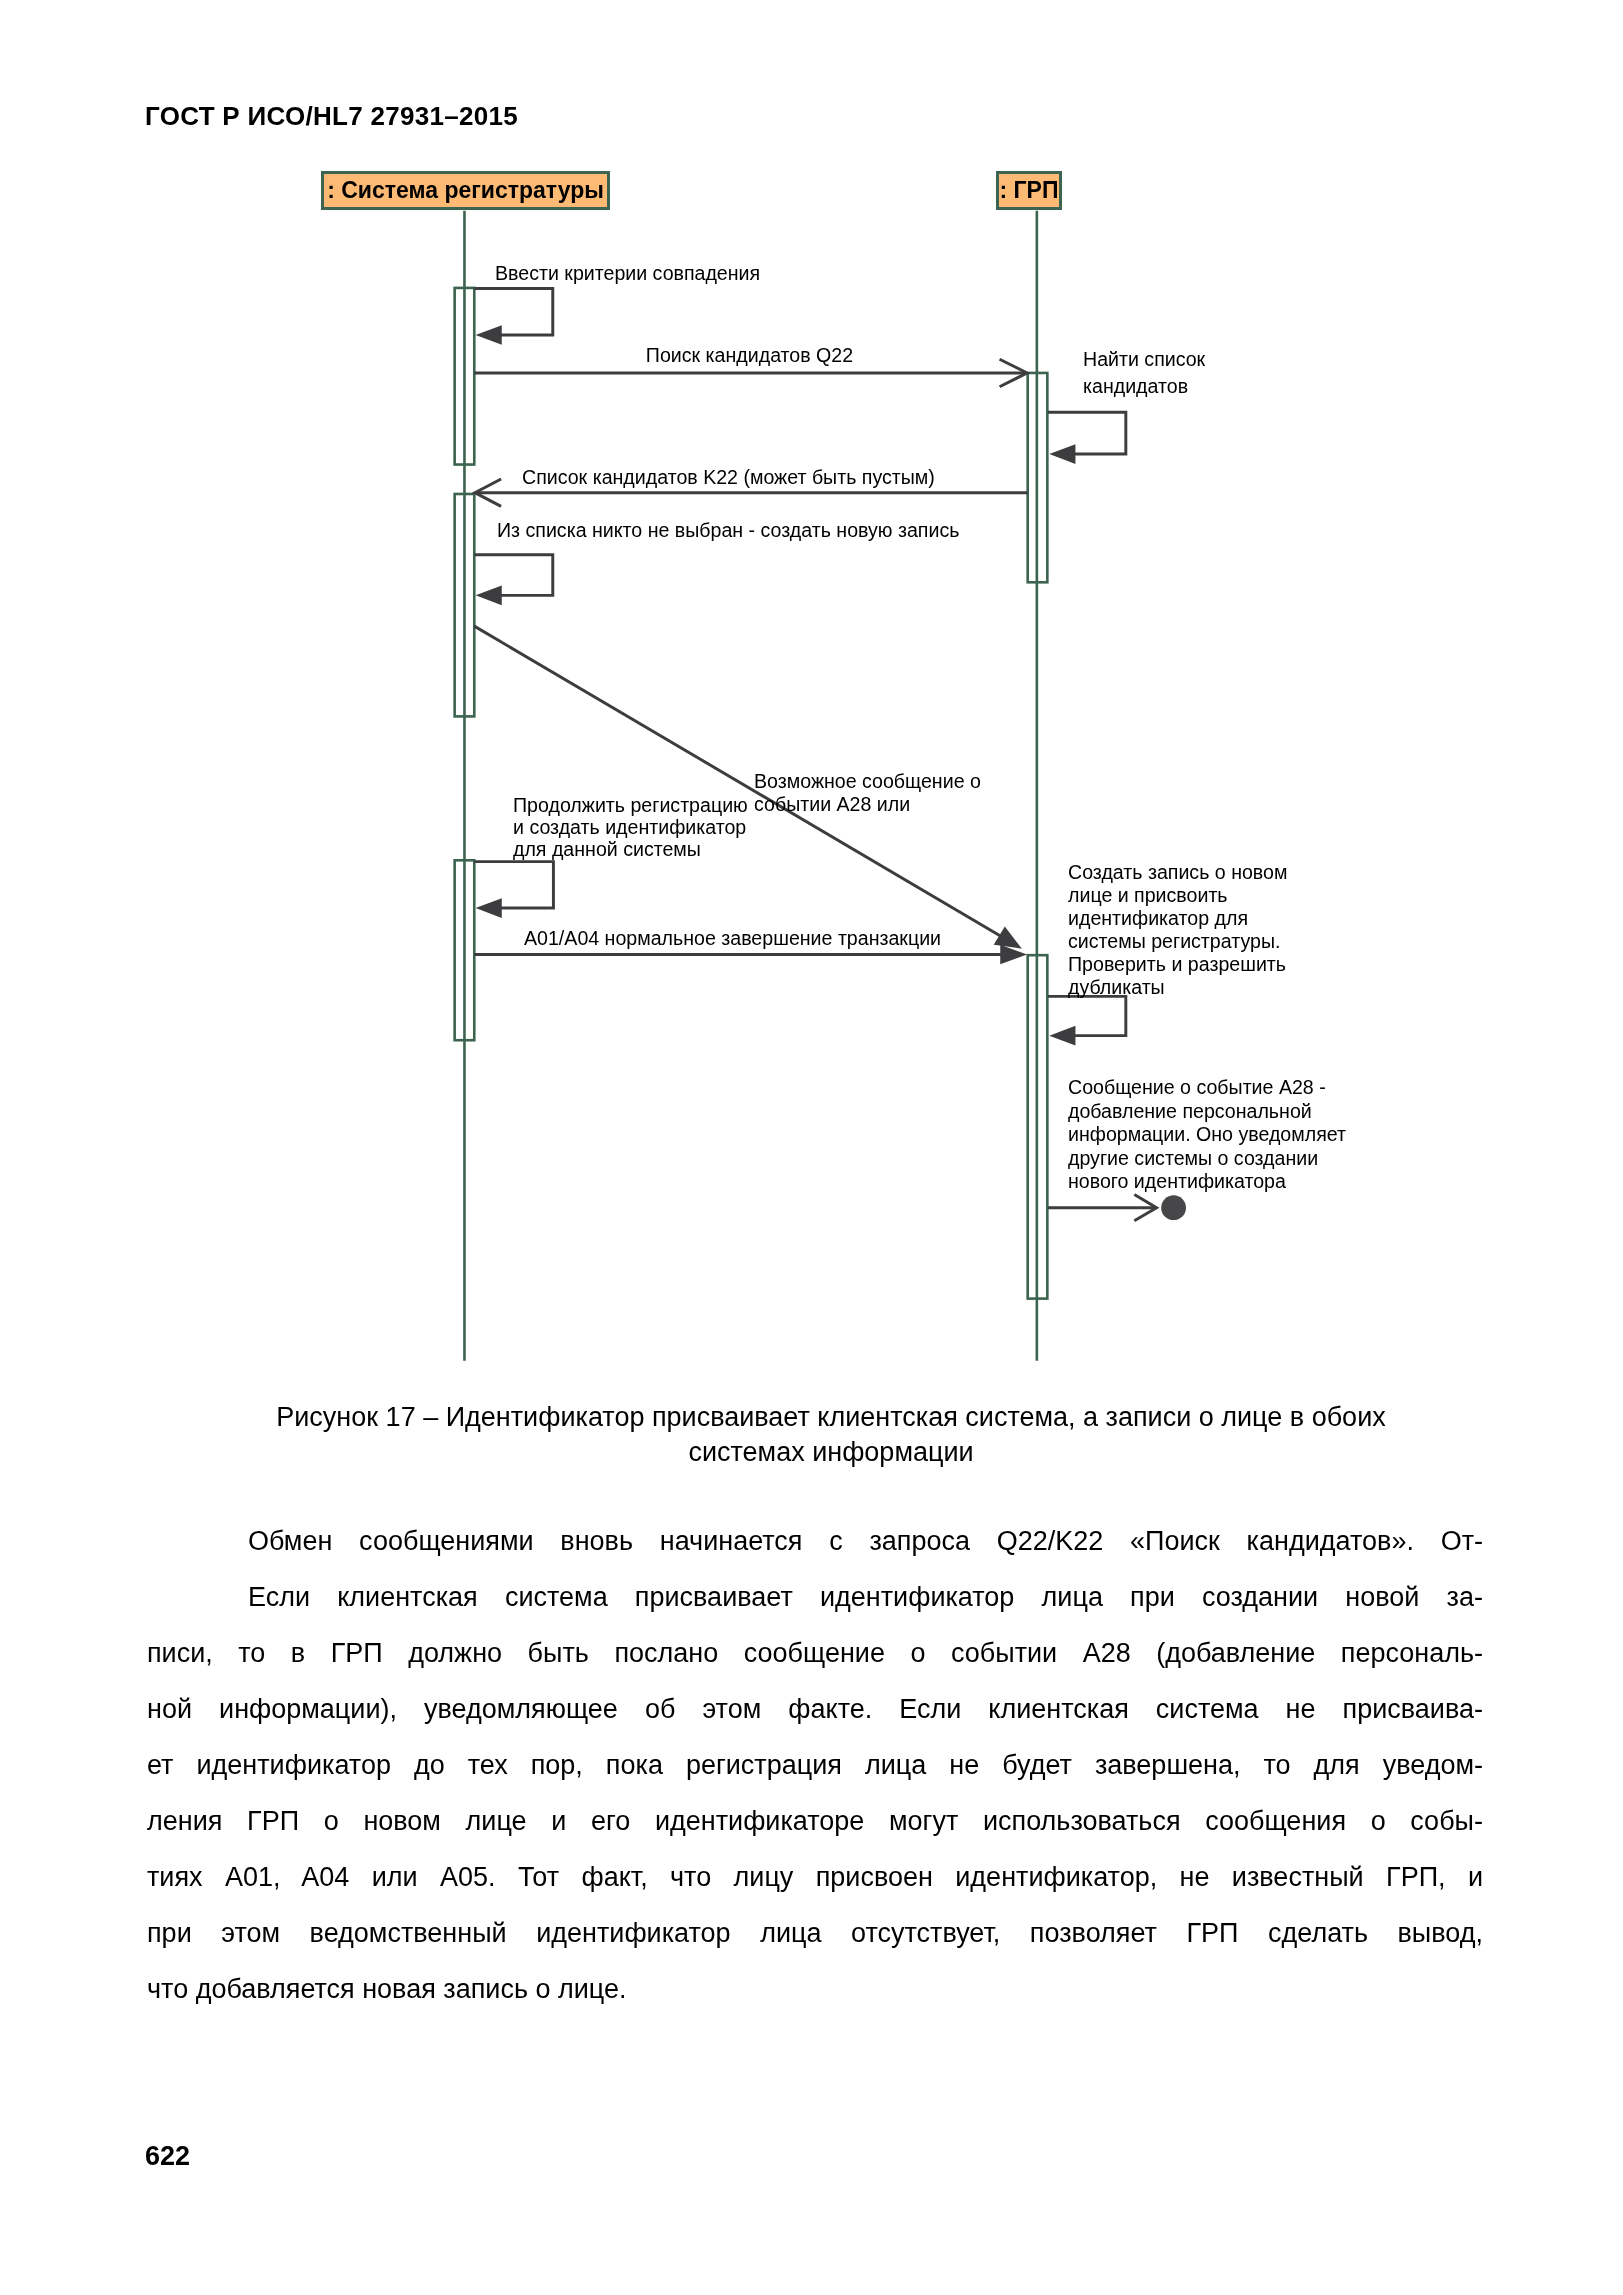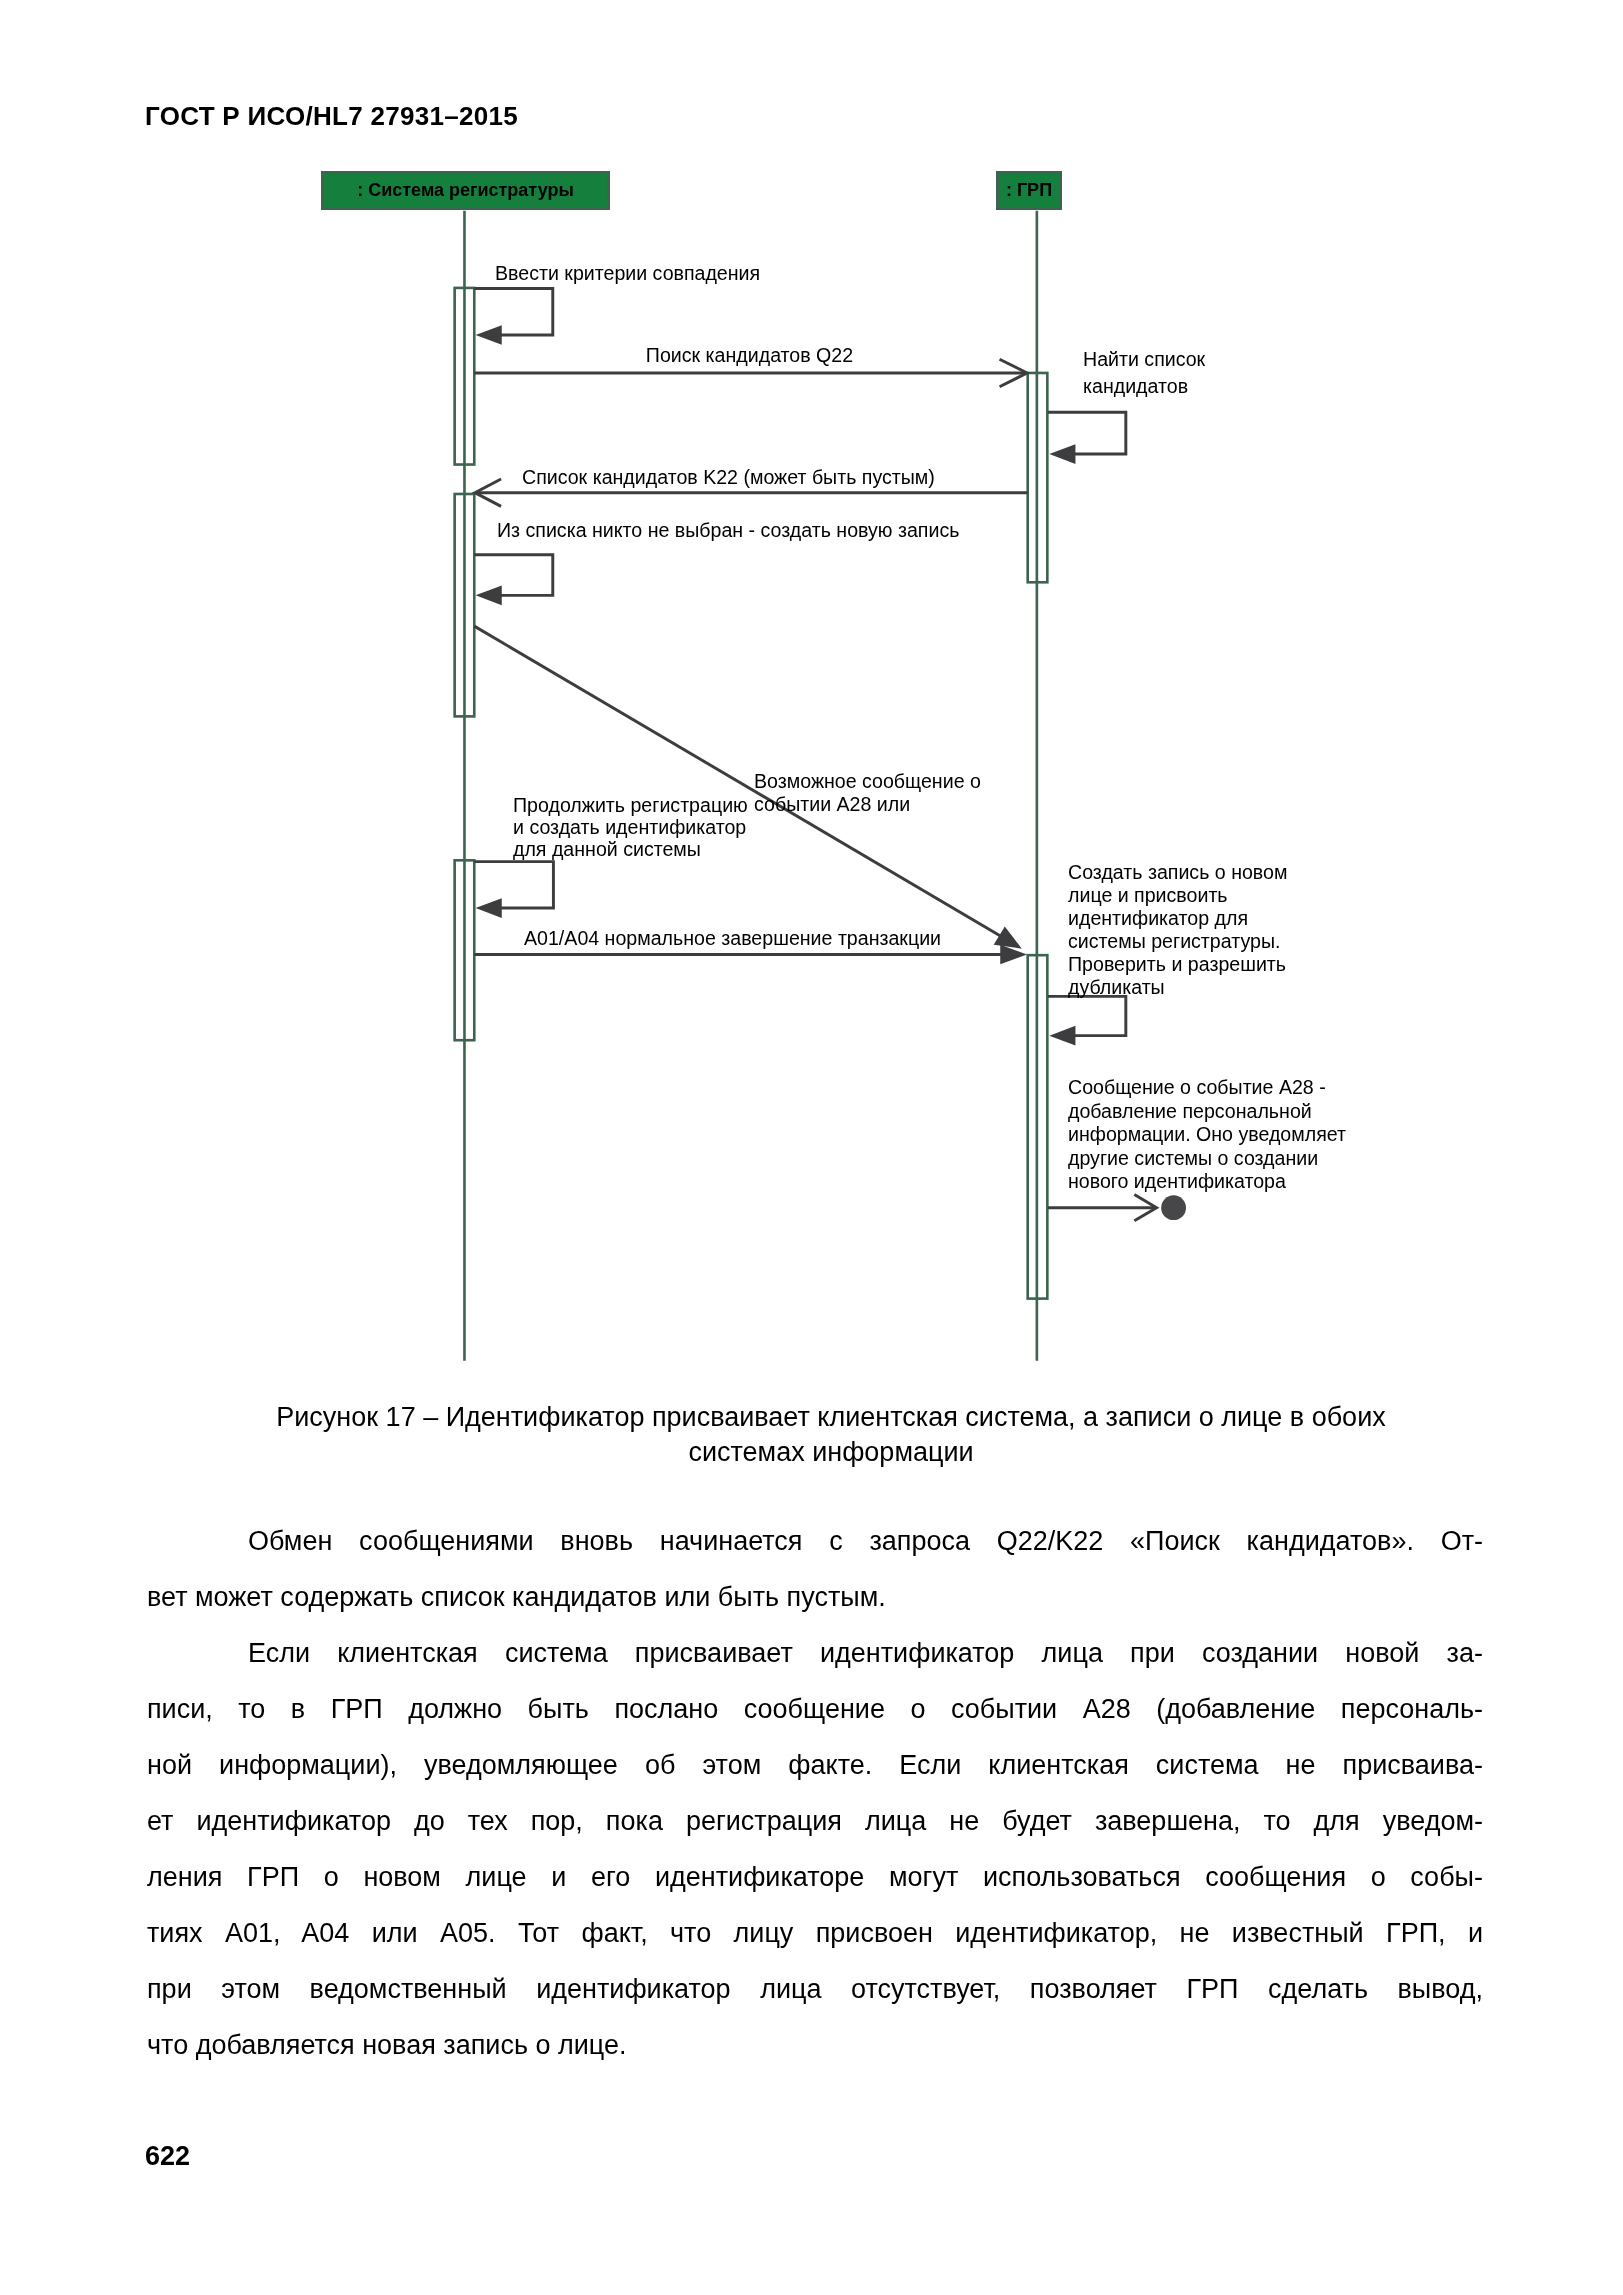--- a/index.html
+++ b/index.html
@@ -5,22 +5,22 @@
   html,body{margin:0;padding:0;}
   body{
     width:1623px;height:2295px;position:relative;background:#ffffff;
     font-family:"Liberation Sans", sans-serif;color:#000;
   }
   .abs{position:absolute;}
   #doc-header{left:145px;top:101px;font-size:26px;font-weight:bold;letter-spacing:0.3px;}
   
   #diagram-svg{left:0;top:0;}
   .actor-box{
-    border:3.3px solid #3c6450;background:#15803d;display:flex;align-items:center;justify-content:center;
-    font-size:18px;font-weight:bold;box-sizing:border-box;
+    border:3.3px solid #3c6450;background:#fdba74;display:flex;align-items:center;justify-content:center;
+    font-size:23px;font-weight:bold;box-sizing:border-box;
   }
   #actor-registry{left:321px;top:171px;width:289px;height:39px;}
   #actor-mpi{left:996px;top:171px;width:66px;height:39px;}
   .dlabel{font-size:19.6px;line-height:23px;white-space:nowrap;}
   #lbl-enter-criteria{left:495px;top:262px;}
   #lbl-search-candidates{left:586px;top:344px;width:327px;text-align:center;}
   #lbl-find-list{left:1083px;top:346px;line-height:27px;}
   #lbl-list-candidates{left:522px;top:466px;}
   #lbl-no-one-selected{left:497px;top:519px;}
   #lbl-possible-message{left:754px;top:742px;line-height:23px;margin-top:28px;}
@@ -120,21 +120,20 @@
     <div>нового идентификатора</div>
   </div>
 
 <div class="abs" id="figure-caption">
     <div>Рисунок 17 – Идентификатор присваивает клиентская система, а записи о лице в обоих</div>
     <div>системах информации</div>
   </div>
 
 <div class="abs" id="body-text">
     <div class="ind jl">Обмен сообщениями вновь начинается с запроса Q22/K22 «Поиск кандидатов». От-</div>
-    <div>вет может содержать список кандидатов или быть пустым.</div>
     <div class="ind jl">Если клиентская система присваивает идентификатор лица при создании новой за-</div>
     <div class="jl">писи, то в ГРП должно быть послано сообщение о событии A28 (добавление персональ-</div>
     <div class="jl">ной информации), уведомляющее об этом факте. Если клиентская система не присваива-</div>
     <div class="jl">ет идентификатор до тех пор, пока регистрация лица не будет завершена, то для уведом-</div>
     <div class="jl">ления ГРП о новом лице и его идентификаторе могут использоваться сообщения о собы-</div>
     <div class="jl">тиях A01, A04 или A05. Тот факт, что лицу присвоен идентификатор, не известный ГРП, и</div>
     <div class="jl">при этом ведомственный идентификатор лица отсутствует, позволяет ГРП сделать вывод,</div>
     <div>что добавляется новая запись о лице.</div>
   </div>
 

